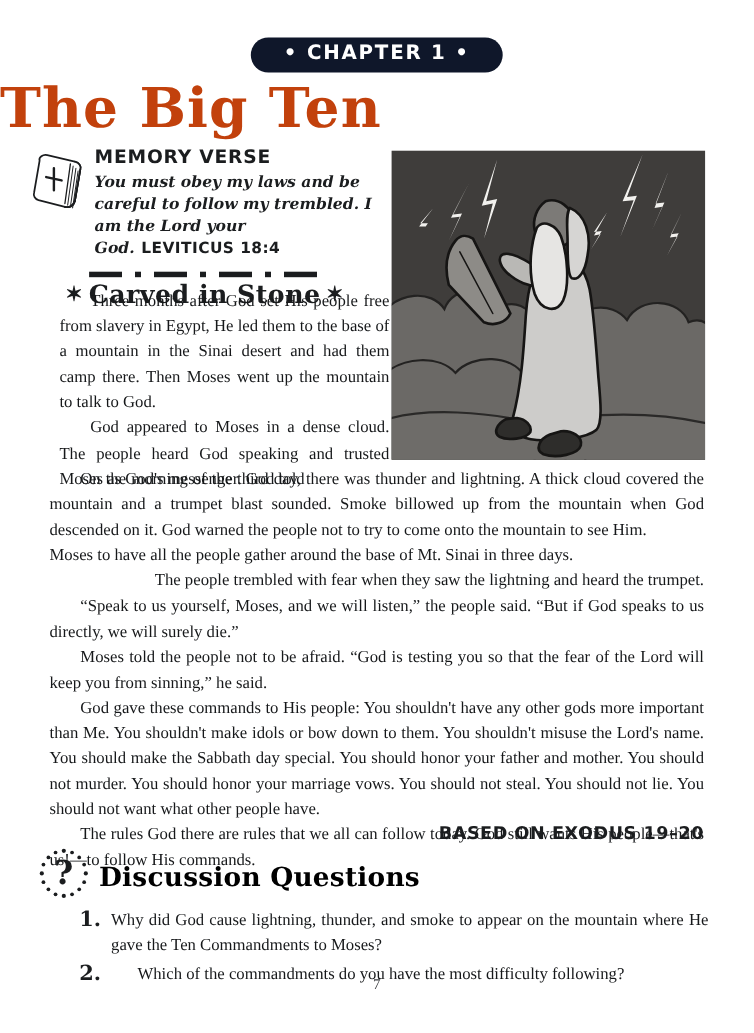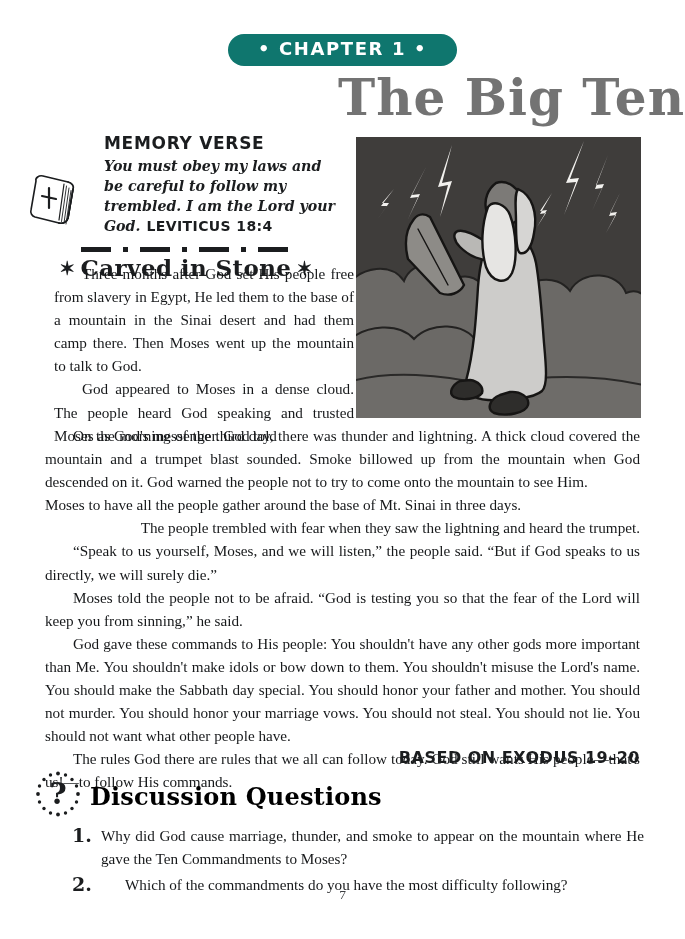--- a/index.html
+++ b/index.html
@@ -23,54 +23,54 @@
 
   
   .chapter-badge-wrap {
     position: absolute;
     top: 34px;
     left: 0; right: 0;
     text-align: center;
   }
   .chapter-badge {
     display: inline-block;
-    background: #0f766e;
+    background: #0f172a;
     color: #ffffff;
     border-radius: 22px;
     padding: 6px 30px 8px 30px;
     font-family: "DejaVu Sans", sans-serif;
     font-size: 18px;
     font-weight: bold;
     letter-spacing: 1.6px;
     line-height: 1;
     text-transform: uppercase;
   }
 
   
   .page-title {
     position: absolute;
     top: 72px;
     left: 0; right: 0;
-    text-align: right;
+    text-align: left;
     font-family: "DejaVu Serif", "Liberation Serif", serif;
     font-weight: bold;
     font-size: 50px;
     letter-spacing: 1px;
     line-height: 1.05;
-    color: #737373;
+    color: #c2410c;
   }
 
   
   .verse-block {
     position: absolute;
     top: 134px;
     left: 28px;
     width: 316px;
   }
-  .verse-row { display: flex; align-items: flex-end; gap: 24px; }
+  .verse-row { display: flex; align-items: flex-start; gap: 6px; }
   .bible-icon { flex: 0 0 auto; margin-top: 2px; }
   .verse-texts { flex: 1 1 auto; padding-top: 0px; }
   .memory-verse-label {
     font-family: "DejaVu Sans", sans-serif;
     font-size: 17px;
     font-weight: bold;
     letter-spacing: 0.7px;
     text-transform: uppercase;
     line-height: 1.1;
     margin-bottom: 3px;
@@ -362,21 +362,21 @@
               <circle cx="16.5" cy="5" r="1.7"></circle>
           </g>
           <text x="24" y="34" text-anchor="middle" font-family="DejaVu Serif, serif" font-size="30" font-weight="bold" fill="#1b1d1f">?</text>
         </svg>
       </span>
       <span class="discussion-title">Discussion Questions</span>
     </div>
     <ul class="q-list">
       <li class="q-item">
         <span class="q-num">1.</span>
-        <span class="q-text">Why did God cause marriage, thunder, and smoke to appear on the mountain where He gave the Ten Commandments to Moses?</span>
+        <span class="q-text">Why did God cause lightning, thunder, and smoke to appear on the mountain where He gave the Ten Commandments to Moses?</span>
       </li>
       <li class="q-item">
         <span class="q-num">2.</span>
         <span class="q-text nojust">Which of the commandments do you have the most difficulty following?</span>
       </li>
     </ul>
   </div>
 
   <div class="page-number">7</div>
 

